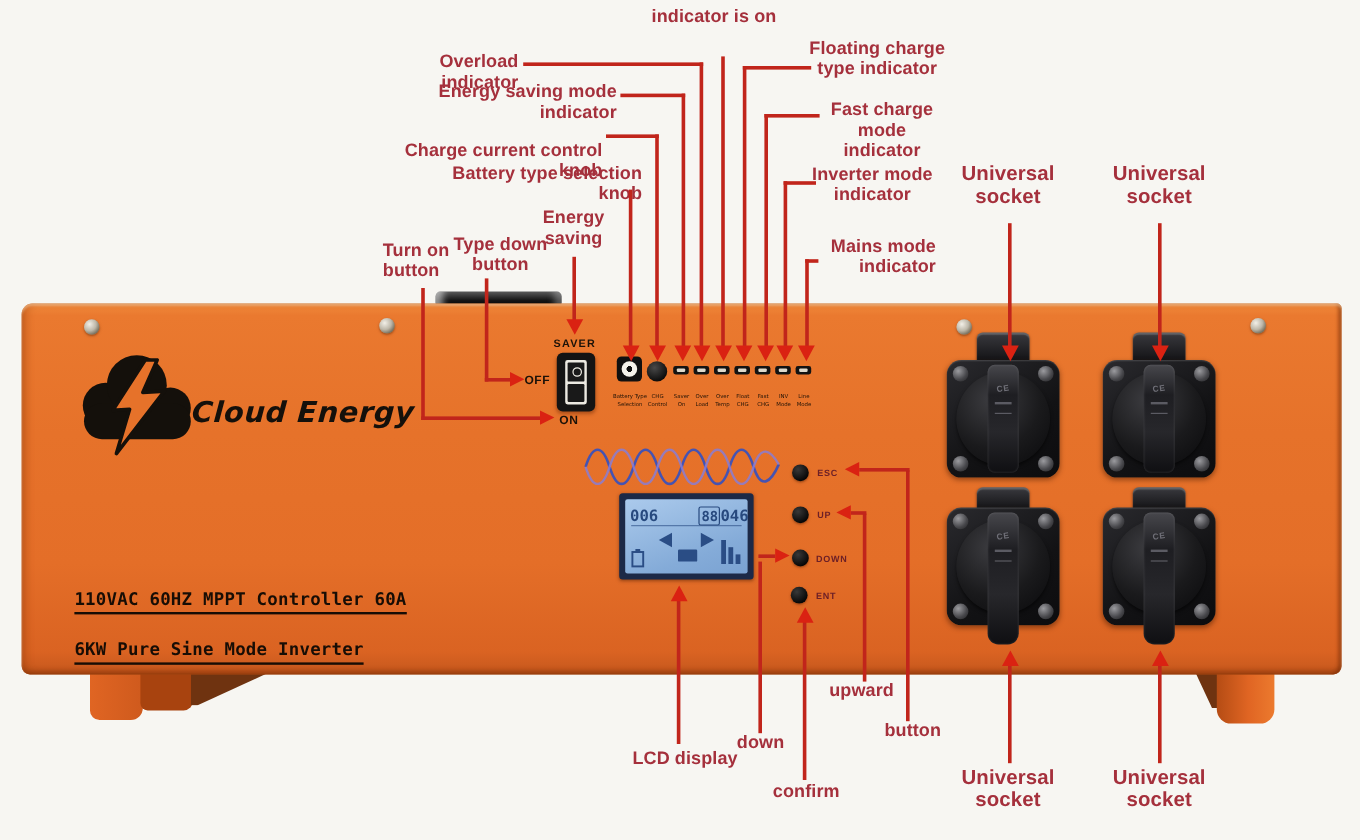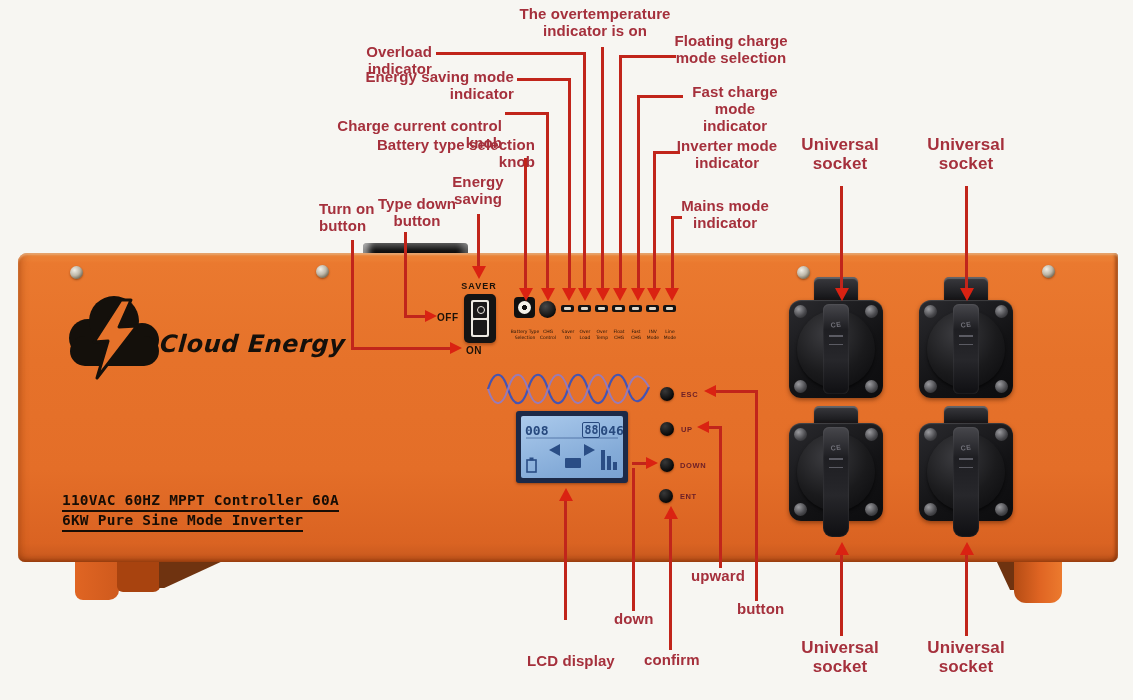--- a/index.html
+++ b/index.html
@@ -51,21 +51,21 @@
   
   .brand-text{
     position:absolute;left:160px;top:330px;font-family:"DejaVu Sans",sans-serif;
     font-size:24px;font-weight:bold;font-style:italic;color:#14100b;letter-spacing:.5px;
     transform:skewX(-4deg);
   }
   .model{position:absolute;left:62px;top:492px;}
   .model div{
     display:table;font-family:"DejaVu Sans Mono","Liberation Mono",monospace;
     font-weight:bold;font-size:14.5px;color:#170d05;letter-spacing:.2px;
-    border-bottom:2.5px solid #170d05;padding-bottom:2px;margin-bottom:0;white-space:nowrap;
+    border-bottom:2.5px solid #170d05;padding-bottom:2px;margin-bottom:22px;white-space:nowrap;
   }
   
   .saver-lbl{position:absolute;left:459px;top:281px;width:40px;text-align:center;
     font-size:9px;font-weight:bold;color:#1c1208;letter-spacing:1px;}
   .rocker{position:absolute;left:464px;top:294px;width:32px;height:49px;background:#141414;
     border-radius:5px;box-shadow:0 2px 3px rgba(90,30,0,.4);}
   .rocker .well{position:absolute;left:7px;top:6px;width:18px;height:37px;background:#eceae2;border-radius:2px;}
   .rocker .po{position:absolute;left:2px;top:2px;width:14px;height:16px;background:#191919;border-radius:1px;}
   .rocker .po::after{content:"";position:absolute;left:3.5px;top:4px;width:6px;height:6px;border:1.6px solid #f0eee6;border-radius:50%;}
   .rocker .pb{position:absolute;left:2px;top:20px;width:14px;height:15px;background:#191919;border-radius:1px;}
@@ -205,21 +205,21 @@
   </div>
 
 <svg class="abs" style="left:486px;top:373px;" width="166" height="32" viewBox="0 0 166 32">
   <path d="M2 16 C 8 -3, 16 -3, 22 16 S 36 35, 42 16 S 56 -3, 62 16 S 76 35, 82 16 S 96 -3, 102 16 S 116 35, 122 16 S 136 -3, 142 16 S 156 30, 163 14" fill="none" stroke="#4553b2" stroke-width="2.2"></path>
   <path d="M2 16 C 8 35, 16 35, 22 16 S 36 -3, 42 16 S 56 35, 62 16 S 76 -3, 82 16 S 96 35, 102 16 S 116 -3, 122 16 S 136 35, 142 16 S 156 2, 163 14" fill="none" stroke="#8a7cd2" stroke-width="2" opacity=".85"></path>
 </svg>
 
 <div class="lcd">
   <div class="scr">
     <div class="digits">
-      <span>008</span>
+      <span>006</span>
       <span class="boxed">88</span>
       <span>046</span>
     </div>
     <svg width="102" height="62" viewBox="0 0 102 62" style="position:absolute;left:0;top:0;">
       <g stroke="#2a4d85" fill="#2a4d85">
         <line x1="5" y1="22" x2="97" y2="22" stroke-width="1" opacity=".6"></line>
         <rect x="6" y="44" width="9" height="12" fill="none" stroke-width="1.6"></rect>
         <rect x="8.5" y="41.5" width="4" height="3" stroke-width="0"></rect>
         <polygon points="28,34 39,28 39,40" stroke-width="0"></polygon>
         <polygon points="74,34 63,28 63,40" stroke-width="0"></polygon>
@@ -292,40 +292,39 @@
     <div class="sc" style="left:76px;top:80px;"></div>
   <div class="lid"></div>
   <div class="strip">
       <span class="ce">CE</span>
       <div class="fine"></div>
       <div class="fine"></div>
     </div>
 </div>
 
 <div class="ann center" style="left:500px;top:6px;width:190px;">
-  <span>The overtemperature</span>
     <span>indicator is on</span>
 </div>
 <div class="ann right" style="left:302px;top:44px;width:130px;">Overload indicator</div>
 <div class="ann right" style="left:302px;top:69px;width:212px;">Energy saving mode indicator</div>
 <div class="ann right" style="left:303px;top:118px;width:199px;">Charge current control knob</div>
 <div class="ann right" style="left:350px;top:137px;width:185px;">Battery type selection knob</div>
 <div class="ann center" style="left:670px;top:33px;width:122px;">
   <span>Floating charge</span>
-    <span>mode selection</span>
+    <span>type indicator</span>
 </div>
 <div class="ann center" style="left:676px;top:84px;width:118px;">
   <span>Fast charge mode</span>
     <span>indicator</span>
 </div>
 <div class="ann center" style="left:672px;top:138px;width:110px;">
   <span>Inverter mode</span>
     <span>indicator</span>
 </div>
-<div class="ann center" style="left:670px;top:198px;width:110px;">
+<div class="ann center" style="left:670px;top:198px;width:110px;text-align:right;">
   <span>Mains mode</span>
     <span>indicator</span>
 </div>
 <div class="ann" style="left:319px;top:201px;width:60px;">
   <span>Turn on</span>
     <span>button</span>
 </div>
 <div class="ann center" style="left:376px;top:196px;width:82px;">
   <span>Type down</span>
     <span>button</span>
@@ -343,21 +342,21 @@
     <span>socket</span>
 </div>
 <div class="ann center big" style="left:790px;top:638px;width:100px;">
   <span>Universal</span>
     <span>socket</span>
 </div>
 <div class="ann center big" style="left:916px;top:638px;width:100px;">
   <span>Universal</span>
     <span>socket</span>
 </div>
-<div class="ann" style="left:527px;top:625px;margin-top:28px;">LCD display</div>
+<div class="ann" style="left:527px;top:625px;">LCD display</div>
 <div class="ann" style="left:614px;top:611px;">down</div>
 <div class="ann" style="left:644px;top:652px;">confirm</div>
 <div class="ann" style="left:691px;top:568px;">upward</div>
 <div class="ann" style="left:737px;top:601px;">button</div>
 
 <div class="ln lnv" style="left:524px;top:158px;height:131px;"></div>
 <div class="arr arr-d" style="left:519px;top:288px;"></div>
 
 <div class="ln lnh" style="left:505px;top:112px;width:44px;"></div>
 <div class="ln lnv" style="left:546px;top:112px;height:177px;"></div>

